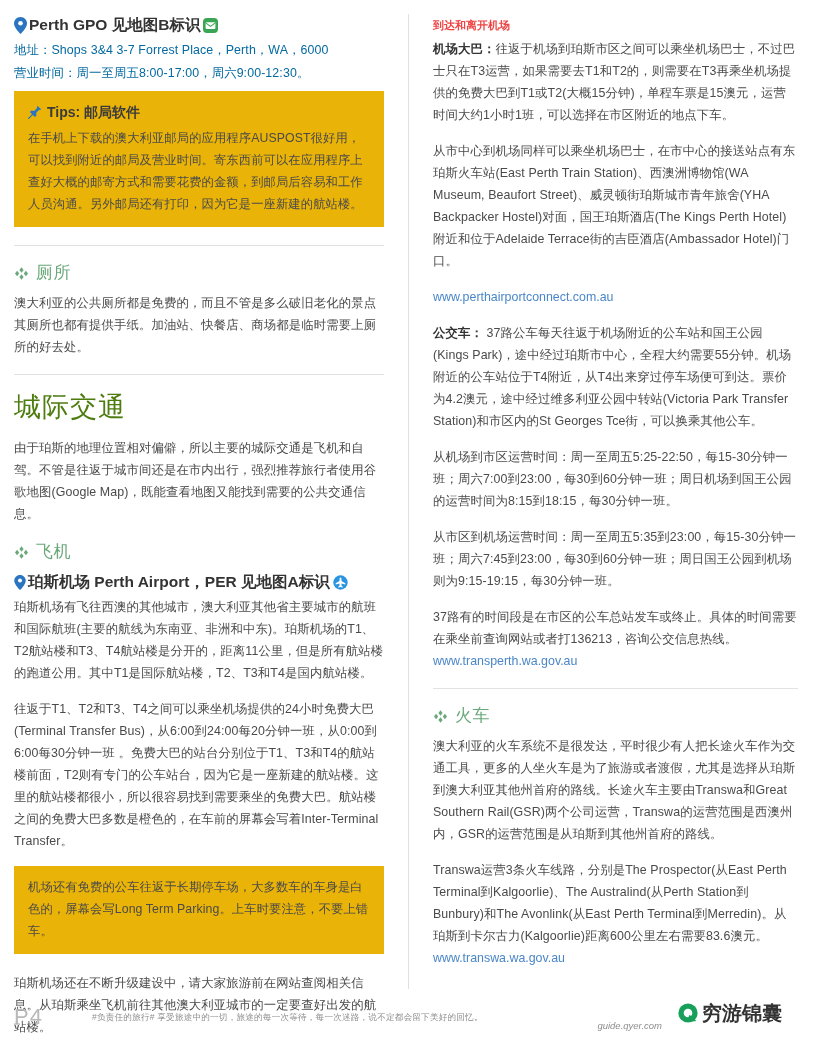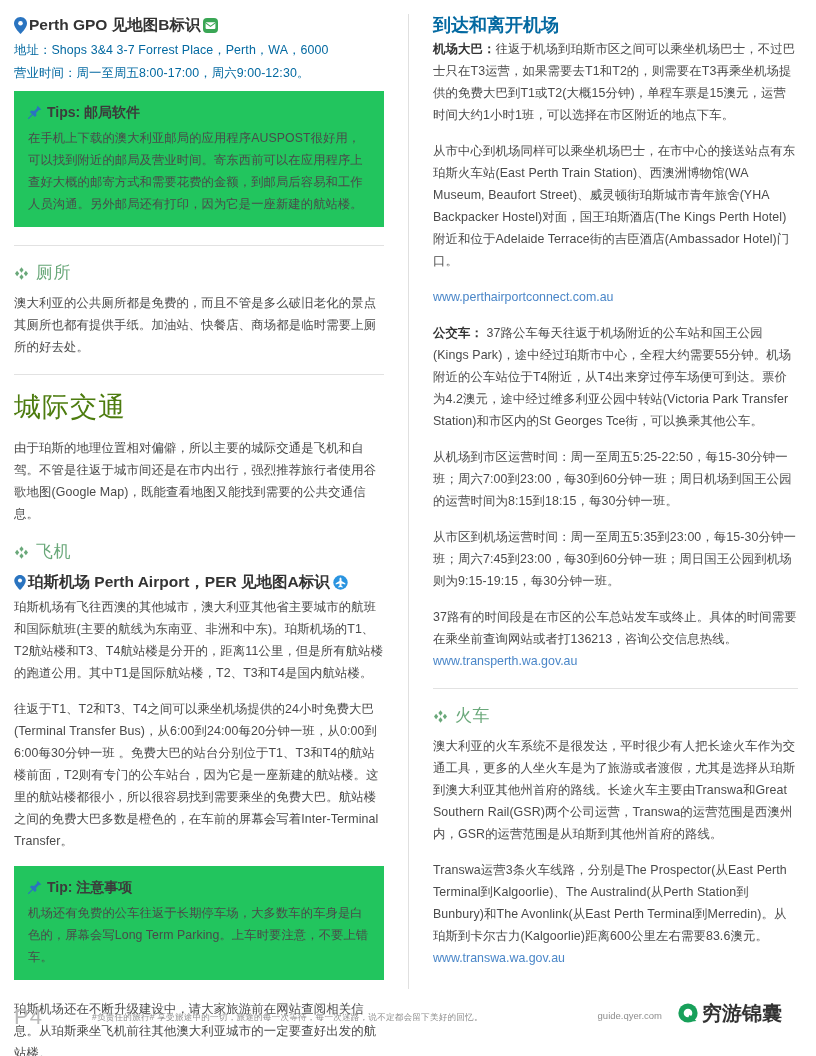--- a/index.html
+++ b/index.html
@@ -73,44 +73,44 @@
     font-size: 17px;
     line-height: 26px;
     color: #6aa87a;
     font-weight: normal;
     margin: 4px 0 6px 0;
     display: flex;
     align-items: center;
     letter-spacing: .5px;
   }
   .plain-heading {
-    font-size: 18px;
-    font-weight: bold;
-    color: #0369a1;
+    font-size: 11px;
+    font-weight: bold;
+    color: #ef4444;
     margin: 0 0 2px 0;
     line-height: 22px;
   }
   .lead {
     font-weight: bold;
     color: #333333;
   }
   .link {
     color: #4a86c8;
     font-size: 12.4px;
     line-height: 22px;
     text-decoration: none;
     display: block;
     margin: 0 0 14px 0;
     word-break: break-all;
   }
   .tight { margin-bottom: 0; }
 
   
   .tipbox {
-    background: #22c55e;
+    background: #eab308;
     padding: 10px 14px 12px 14px;
     margin: 6px 0 18px 0;
     box-sizing: border-box;
   }
   .tipbox-title {
     font-size: 14px;
     font-weight: bold;
     color: #3b3b3b;
     margin: 0 0 4px 0;
     display: flex;
@@ -165,23 +165,24 @@
     left: 92px;
     top: 22px;
     font-size: 8.6px;
     color: #8e8e8e;
     letter-spacing: .2px;
     white-space: nowrap;
   }
   .footer-site {
     position: absolute;
     right: 134px;
-    top: 20px;
+    top: 30px;
     font-size: 9.5px;
     color: #8e8e8e;
+    font-style: italic;
     white-space: nowrap;
     margin-left: 11px;
   }
   .footer-logo {
     position: absolute;
     right: 14px;
     top: 12px;
     display: flex;
     align-items: flex-start;
   }
@@ -283,29 +284,20 @@
           <svg viewBox="0 0 15 15" width="15" height="15" aria-hidden="true">
             <circle cx="7.5" cy="7.5" r="7.2" fill="#2a94e0"></circle>
             <path d="M7.5 2.4 C8.2 2.4 8.5 3.2 8.5 4.2 L8.5 6.0 L12.3 8.3 L12.3 9.4 L8.5 8.4 L8.5 10.7 L9.8 11.7 L9.8 12.5 L7.5 11.9 L5.2 12.5 L5.2 11.7 L6.5 10.7 L6.5 8.4 L2.7 9.4 L2.7 8.3 L6.5 6.0 L6.5 4.2 C6.5 3.2 6.8 2.4 7.5 2.4 Z" fill="#ffffff"></path>
           </svg>
         </span>
       </div>
       <p>珀斯机场有飞往西澳的其他城市，澳大利亚其他省主要城市的航班和国际航班(主要的航线为东南亚、非洲和中东)。珀斯机场的T1、T2航站楼和T3、T4航站楼是分开的，距离11公里，但是所有航站楼的跑道公用。其中T1是国际航站楼，T2、T3和T4是国内航站楼。</p>
       <p>往返于T1、T2和T3、T4之间可以乘坐机场提供的24小时免费大巴(Terminal Transfer Bus)，从6:00到24:00每20分钟一班，从0:00到6:00每30分钟一班 。免费大巴的站台分别位于T1、T3和T4的航站楼前面，T2则有专门的公车站台，因为它是一座新建的航站楼。这里的航站楼都很小，所以很容易找到需要乘坐的免费大巴。航站楼之间的免费大巴多数是橙色的，在车前的屏幕会写着Inter-Terminal Transfer。</p>
 
       <div class="tipbox">
-        <div class="tipbox-title">
-          <span class="icon pushpin-icon">
-            <svg viewBox="0 0 14 14" width="14" height="14" aria-hidden="true">
-              <path d="M9.5 0.7 L13.3 4.5 L10.6 5.3 L8.1 7.9 L8.5 10.5 L6.9 12.1 L1.9 7.1 L3.5 5.5 L6.1 5.9 L8.7 3.4 Z" fill="#2a74c0"></path>
-              <path d="M4.4 9.6 L0.6 13.4" stroke="#2a74c0" stroke-width="1.3" stroke-linecap="round"></path>
-            </svg>
-          </span>
-          <span>Tip: 注意事项</span>
-        </div>
         <p>机场还有免费的公车往返于长期停车场，大多数车的车身是白色的，屏幕会写Long Term Parking。上车时要注意，不要上错车。</p>
       </div>
 
       <p>珀斯机场还在不断升级建设中，请大家旅游前在网站查阅相关信息。从珀斯乘坐飞机前往其他澳大利亚城市的一定要查好出发的航站楼。</p>
 
     </div>
 
     <div class="col col-right">
 
       <div class="plain-heading">到达和离开机场</div>

